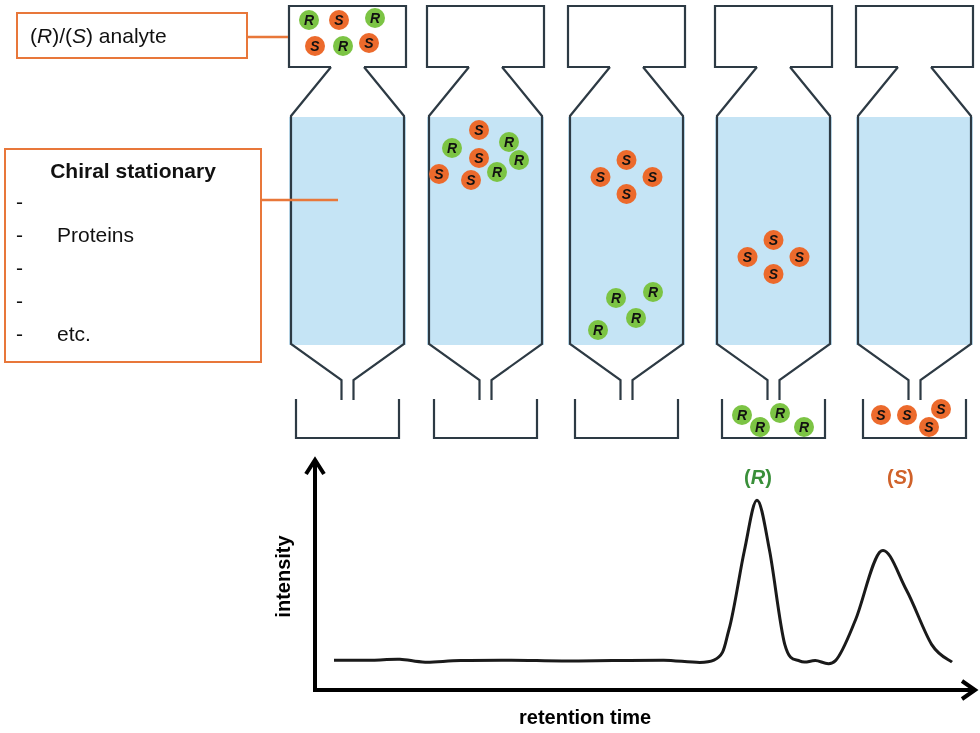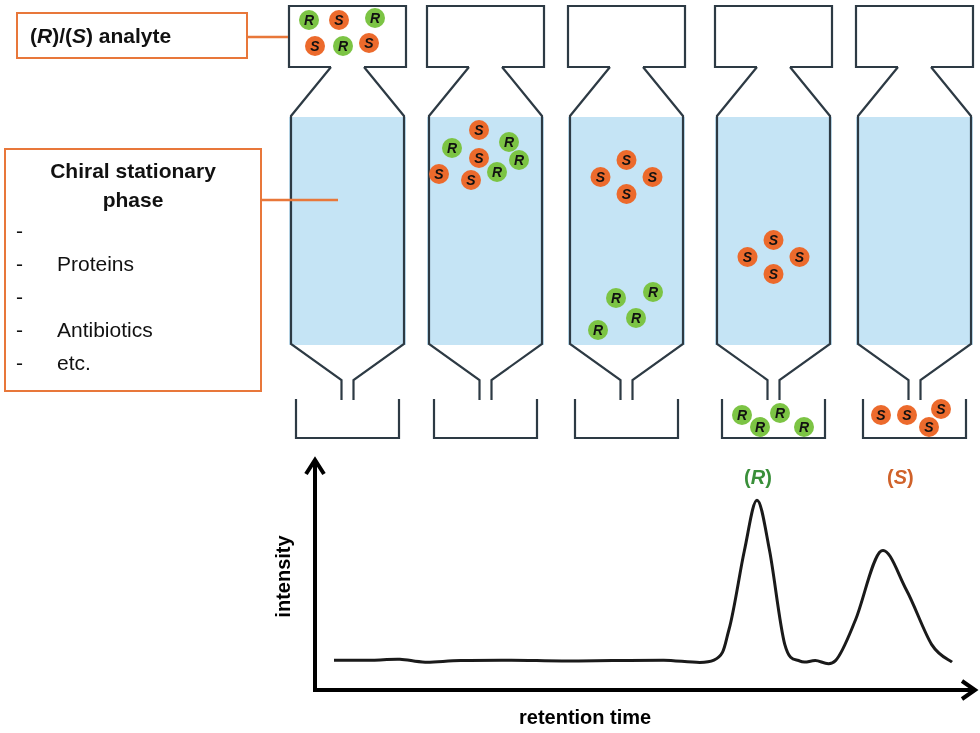--- a/index.html
+++ b/index.html
@@ -1,21 +1,21 @@
 <!DOCTYPE html>
 <html><head>
   <meta charset="utf-8">
   <style>
     html, body { margin: 0; padding: 0; background: #ffffff; }
     body { width: 980px; height: 733px; position: relative; overflow: hidden; font-family: "Liberation Sans", sans-serif; }
     #diagram { position: absolute; left: 0; top: 0; }
     .lbl-box { position: absolute; border: 2px solid #e8773a; background: #fff; box-sizing: border-box; }
-    #analyte-box { left: 16px; top: 12px; width: 232px; height: 47px; display: flex; align-items: center; padding-left: 12px; font-weight: bold; font-size: 21px; color: #111; }
+    #analyte-box { left: 16px; top: 12px; width: 232px; height: 47px; display: flex; align-items: center; padding-left: 12px; font-weight: normal; font-size: 21px; color: #111; }
     #analyte-box i { font-style: italic; }
-    #csp-box { left: 4px; top: 148px; width: 258px; height: 244px; padding: 6px 0 8px 0; color: #111; }
+    #csp-box { left: 4px; top: 148px; width: 258px; height: 215px; padding: 6px 0 8px 0; color: #111; }
     #csp-title { font-weight: bold; font-size: 21px; text-align: center; line-height: 29px; }
     #csp-list { list-style: none; margin: 0; padding: 0 0 0 10px; }
     #csp-list li { font-size: 21px; line-height: 33px; display: flex; }
     #csp-list .dash { width: 41px; }
     .peak-label { position: absolute; font-weight: bold; font-size: 20px; }
     #peak-R { left: 744px; top: 466px; color: #3a8f3a; }
     #peak-S { left: 887px; top: 466px; color: #d0622a; }
     .peak-label i { font-style: italic; }
     #ylabel { position: absolute; left: 268px; top: 565px; transform: rotate(-90deg); transform-origin: center; font-weight: bold; font-size: 20px; width: 120px; text-align: center; margin-left: -45px; }
     #xlabel { position: absolute; left: 519px; top: 706px; font-weight: bold; font-size: 20px; text-align: right; }
@@ -200,36 +200,34 @@
   </g>
 </svg>
 
 <div id="analyte-box" class="lbl-box">
   <span><span>(</span><i>R</i><span>)/(</span><i>S</i><span>)</span><span> analyte</span></span>
 </div>
 
 <div id="csp-box" class="lbl-box">
   <div id="csp-title">
     <div>Chiral stationary</div>
-    <div>phase</div>
   </div>
   <ul id="csp-list">
     <li>
         <span class="dash">-</span>
       </li>
     <li>
         <span class="dash">-</span>
         <span>Proteins</span>
       </li>
     <li>
         <span class="dash">-</span>
       </li>
     <li>
         <span class="dash">-</span>
-        <span>Antibiotics</span>
       </li>
     <li>
         <span class="dash">-</span>
         <span>etc.</span>
       </li>
   </ul>
 </div>
 
 <div id="peak-R" class="peak-label"><span>(</span><i>R</i><span>)</span></div>
 <div id="peak-S" class="peak-label"><span>(</span><i>S</i><span>)</span></div>

